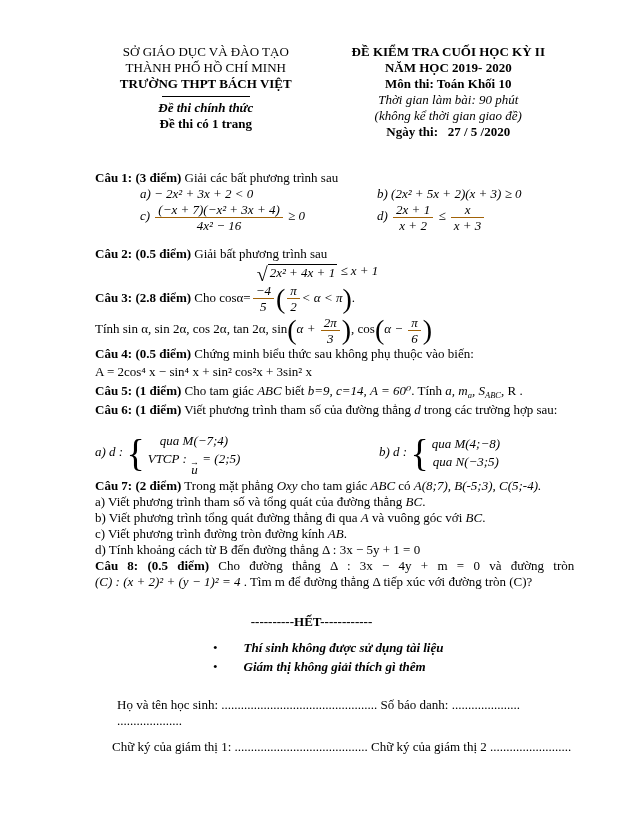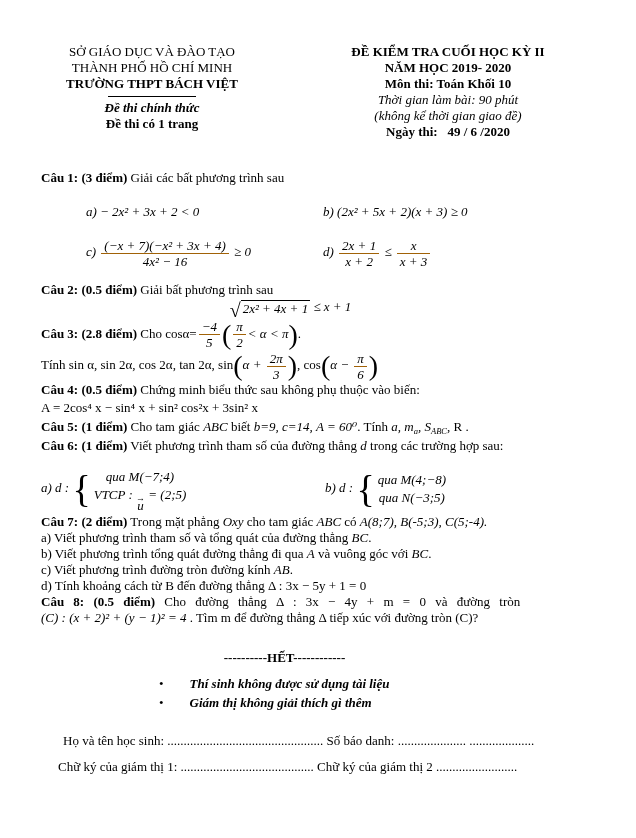--- a/index.html
+++ b/index.html
@@ -1,16 +1,16 @@
 <!DOCTYPE html>
 <html><head>
 <meta charset="utf-8">
 <style>
   html,body{margin:0;padding:0;background:#ffffff;}
-  .page{width:636px;height:838px;box-sizing:border-box;padding:44px 56px 0 41px;
+  .page{width:636px;height:838px;box-sizing:border-box;padding:44px 56px 0 95px;
         font-family:"Liberation Serif","DejaVu Serif",serif;font-size:13px;line-height:16px;
         color:#000;overflow:hidden;background:#fff;}
   p{margin:0;}
   .b{font-weight:bold;}
   .it{font-style:italic;}
   .bi{font-weight:bold;font-style:italic;}
   .ws{white-space:pre;}
   .math{font-style:italic;}
   .mup{font-style:normal;}
   i{font-style:italic;}
@@ -19,21 +19,21 @@
   .header{display:flex;justify-content:space-between;margin-bottom:30px;}
   .h-left{width:222px;text-align:center;}
   .h-right{width:264px;text-align:center;}
   .rule{width:88px;border-top:1.6px solid #000;margin:4px auto 3px;}
   
   .row2{display:flex;align-items:center;}
   .ind45{margin-left:45px;}
   .ind85{margin-left:85px;}
   .c1{width:237px;}
   .c2{width:284px;}
-  .mt2{margin-top:18px;align-items:center;}
+  .mt2{margin-top:0;align-items:center;}
   
   .frac{display:inline-block;vertical-align:middle;text-align:center;line-height:15px;margin:0 2px;}
   .frac .num{display:block;border-bottom:1px solid #a16207;padding:0 3px;}
   .frac .den{display:block;padding:0 3px;}
   
   .sqrt{display:inline-flex;align-items:flex-end;vertical-align:middle;}
   .sqrt .rad{font-size:20px;line-height:16px;transform:translateY(1px);}
   .sqrt .rc{border-top:1.1px solid #000;line-height:16px;padding:0 2px;}
   
   .bigp{font-size:28px;line-height:16px;vertical-align:middle;font-weight:400;}
@@ -74,21 +74,21 @@
       <div class="rule"></div>
       <div class="bi">Đề thi chính thức</div>
       <div class="b">Đề thi có 1 trang</div>
     </div>
     <div class="h-right">
       <div class="b">ĐỀ KIỂM TRA CUỐI HỌC KỲ II</div>
       <div class="b">NĂM HỌC 2019- 2020</div>
       <div class="b">Môn thi: Toán Khối 10</div>
       <div class="it">Thời gian làm bài: 90 phút</div>
       <div class="it">(không kể thời gian giao đề)</div>
-      <div class="b ws">Ngày thi:   49 / 6 /2020</div>
+      <div class="b ws">Ngày thi:   27 / 5 /2020</div>
     </div>
   </div>
 
   <p><b>Câu 1: (3 điểm)</b><span> Giải các bất phương trình sau</span></p>
   <div class="row2 ind45 mt2">
       <span class="c1 math">a) − 2x² + 3x + 2 &lt; 0</span>
       <span class="math">b) (2x² + 5x + 2)(x + 3) ≥ 0</span>
     </div>
   <div class="row2 ind45 mt2 q1rows">
       <span class="c1 math"><span>c) </span><span class="frac"><span class="num">(−x + 7)(−x² + 3x + 4)</span><span class="den">4x² − 16</span></span><span> ≥ 0</span></span>

